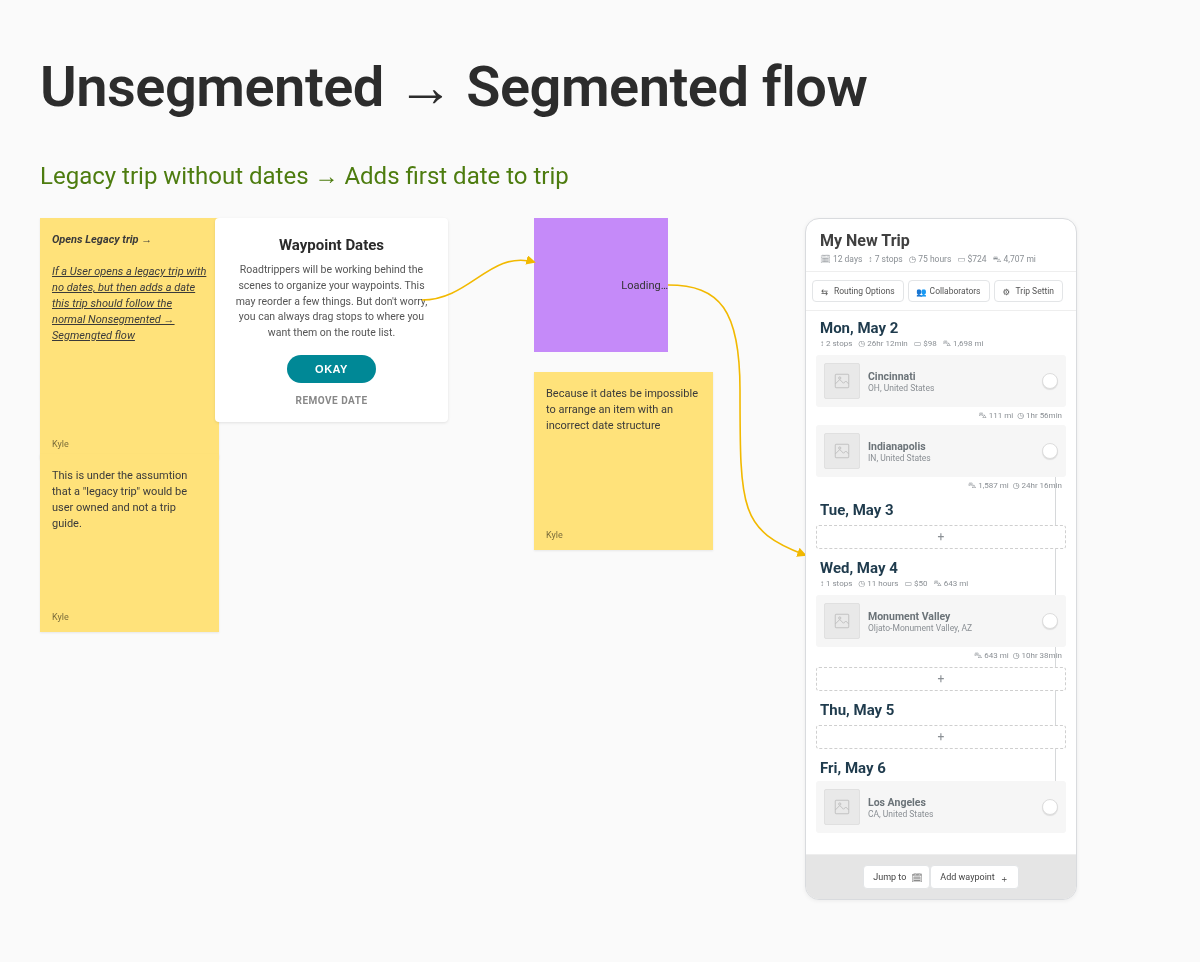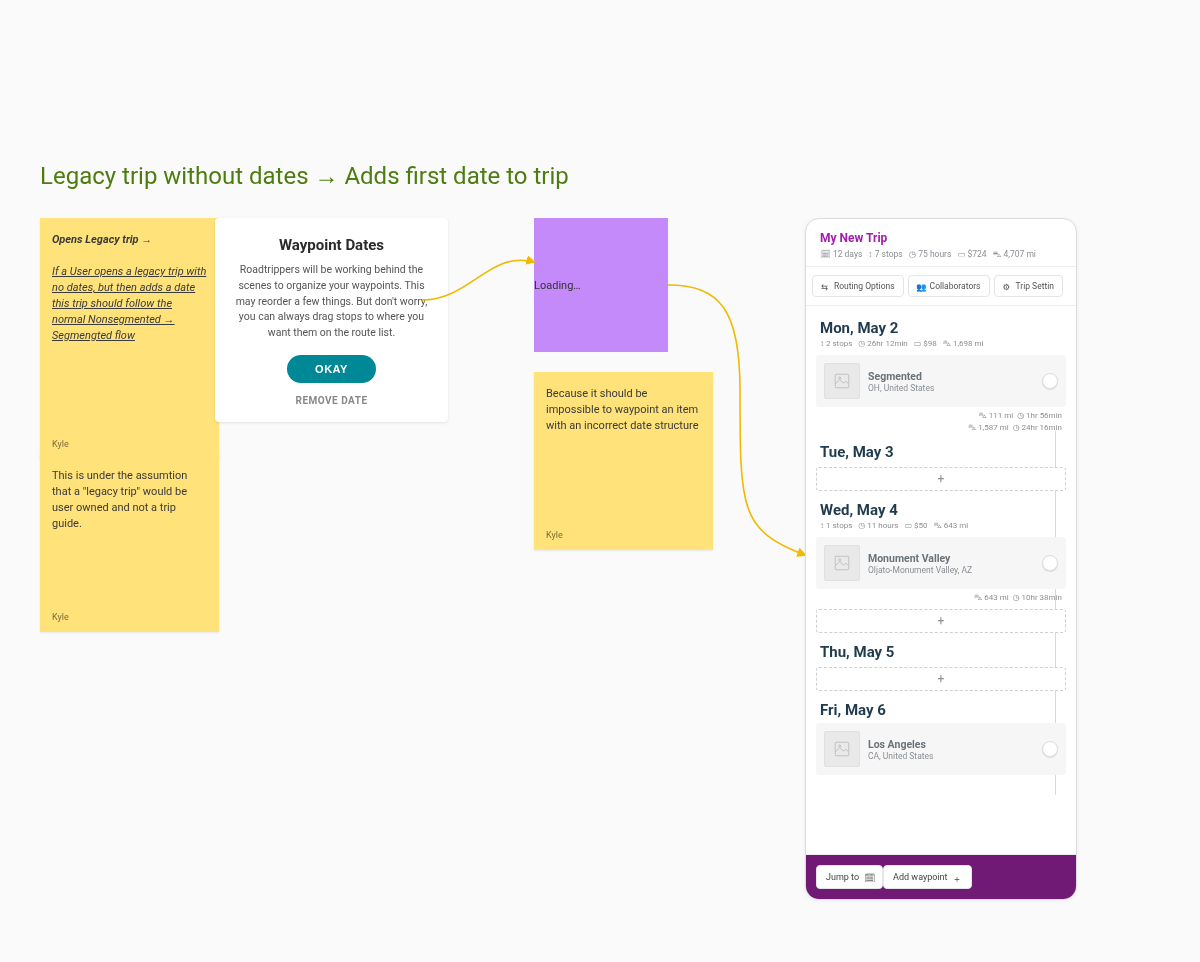--- a/index.html
+++ b/index.html
@@ -75,40 +75,40 @@
   }
   .modal .remove{
     margin-top:12px;font-size:10px;font-weight:700;letter-spacing:.5px;
     color:#888;cursor:pointer;
   }
 
   
   .loading{
     position:absolute;left:534px;top:218px;
     width:134px;height:134px;background:var(--purple);
-    display:flex;align-items:center;justify-content:flex-start;
+    display:flex;align-items:center;justify-content:flex-end;
     font-size:11px;color:#333;
   }
 
   
   svg.arrows{position:absolute;left:0;top:0;width:1200px;height:962px;pointer-events:none;}
 
   
   .phone{
     position:absolute;left:805px;top:218px;
     width:270px;height:680px;
     background:var(--phone-bg);
     border:1px solid var(--phone-border);
     border-radius:14px;
     box-shadow:0 1px 4px rgba(0,0,0,.06);
     overflow:hidden;
     font-size:10px;color:#2a2a2a;
   }
   .phone .hdr{padding:12px 14px 6px;}
-  .phone .trip-title{font-size:12px;font-weight:700;color:#a21caf;}
+  .phone .trip-title{font-size:16px;font-weight:700;color:#404040;}
   .phone .meta{margin-top:4px;font-size:8.5px;color:var(--text-muted);display:flex;gap:6px;flex-wrap:wrap;}
   .phone .meta span{white-space:nowrap;}
 
   .phone .toolbar{
     display:flex;gap:4px;padding:8px 6px;border-top:1px solid #eee;border-bottom:1px solid #eee;
     overflow:hidden;
   }
   .phone .tool{
     flex:0 0 auto;
     border:1px solid #e3e5e7;border-radius:4px;
@@ -149,37 +149,38 @@
   }
 
   
   .spine{
     position:absolute;right:20px;top:122px;bottom:60px;width:1.2px;
     background:#d6d8da;
   }
 
   .phone .footer{
     position:absolute;left:0;right:0;bottom:0;height:44px;
-    border-top:1px solid #eee;background:#701a75;
-    display:flex;align-items:center;justify-content:flex-start;
+    border-top:1px solid #eee;background:#e5e5e5;
+    display:flex;align-items:center;justify-content:center;
     padding:0 10px;
   }
   .fbtn{
     border:1px solid #e3e5e7;border-radius:4px;background:#fff;
     padding:6px 9px;font-size:9px;color:#444;
     display:flex;align-items:center;gap:5px;
   }
 
   .icon{width:9px;height:9px;display:inline-block;}
 </style>
 </head>
 <body>
 
 <div class="stage">
 
+  <div class="title">Unsegmented → Segmented flow</div>
   <div class="subtitle">Legacy trip without dates → Adds first date to trip</div>
 
   <div id="note1" class="sticky">
     <div class="headline">Opens Legacy trip →</div>
     <div style="height:8px"></div>
     <div class="underline">If a User opens a legacy trip with no dates, but then adds a date this trip should follow the normal Nonsegmented → Segmengted flow</div>
     <div class="author">Kyle</div>
   </div>
 
   <div id="note2" class="sticky">
@@ -192,21 +193,21 @@
     <p>Roadtrippers will be working behind the scenes to organize your waypoints. This may reorder a few things. But don't worry, you can always drag stops to where you want them on the route list.</p>
     <button class="btn">OKAY</button>
     <div class="remove">REMOVE DATE</div>
   </div>
 
   <div class="loading">
     <span>Loading…</span>
   </div>
 
   <div id="note4" class="sticky">
-    <div>Because it should be impossible to waypoint an item with an incorrect date structure</div>
+    <div>Because it dates be impossible to arrange an item with an incorrect date structure</div>
     <div class="author">Kyle</div>
   </div>
 
   <svg class="arrows">
     <defs>
       <marker id="arw" viewBox="0 0 10 10" refX="8" refY="5" markerWidth="6" markerHeight="6" orient="auto-start-reverse">
         <path d="M0,0 L10,5 L0,10 z" fill="#f2b900"></path>
       </marker>
     </defs>
 
@@ -253,26 +254,40 @@
           </div>
           <div class="wp">
             <div class="thumb">
               <svg viewBox="0 0 24 24">
                 <rect x="3" y="3" width="18" height="18" rx="1"></rect>
                 <path d="M3 16 L9 10 L14 15 L17 12 L21 16"></path>
                 <circle cx="9" cy="8" r="1.5"></circle>
               </svg>
             </div>
             <div class="txt">
-              <div class="name">Segmented</div>
+              <div class="name">Cincinnati</div>
               <div class="sub">OH, United States</div>
             </div>
             <div class="knob"></div>
           </div>
           <div class="leg">⛍ 111 mi&nbsp;&nbsp;◷ 1hr 56min</div>
+          <div class="wp">
+            <div class="thumb">
+              <svg viewBox="0 0 24 24">
+                <rect x="3" y="3" width="18" height="18" rx="1"></rect>
+                <path d="M3 16 L9 10 L14 15 L17 12 L21 16"></path>
+                <circle cx="9" cy="8" r="1.5"></circle>
+              </svg>
+            </div>
+            <div class="txt">
+              <div class="name">Indianapolis</div>
+              <div class="sub">IN, United States</div>
+            </div>
+            <div class="knob"></div>
+          </div>
           <div class="leg">⛍ 1,587 mi&nbsp;&nbsp;◷ 24hr 16min</div>
           <div class="day-label">Tue, May 3</div>
           <div class="slot">+</div>
           <div class="day-label">Wed, May 4</div>
           <div class="day-sub">
             <span>↕ 1 stops</span>
             <span>◷ 11 hours</span>
             <span>▭ $50</span>
             <span>⛍ 643 mi</span>
           </div>

